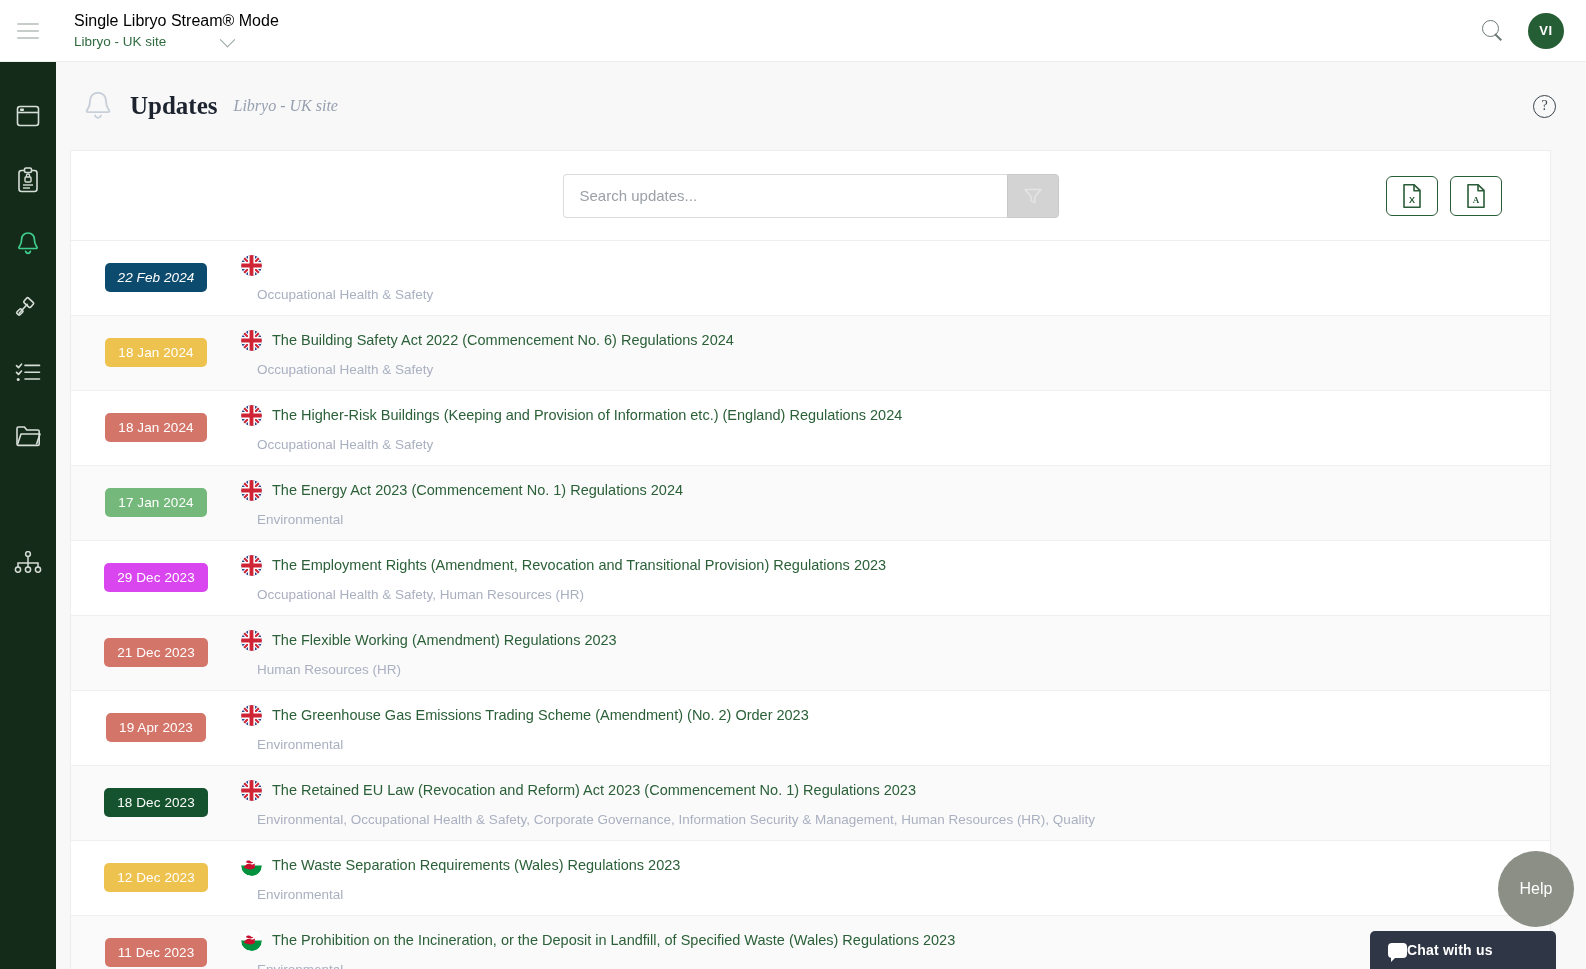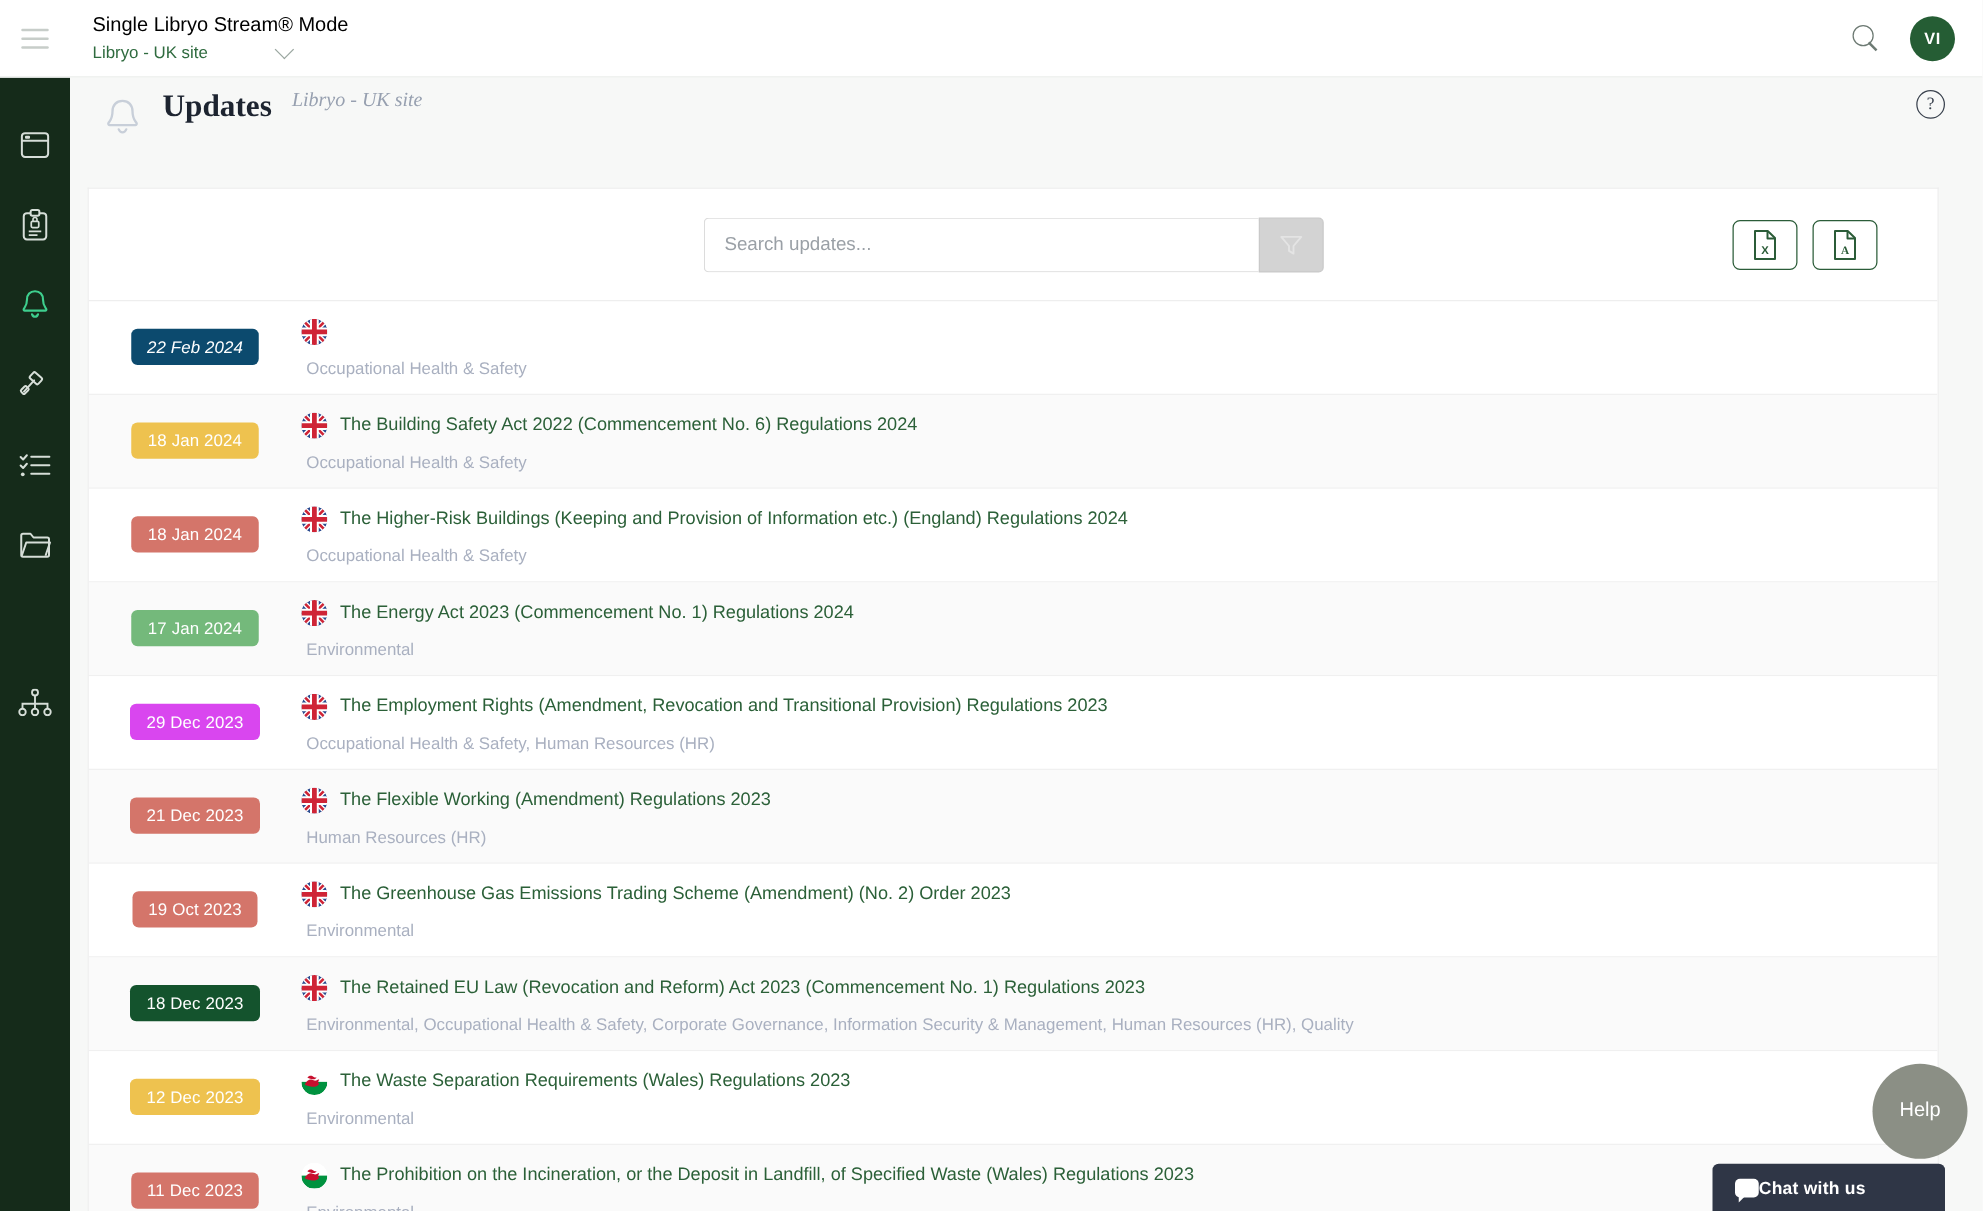--- a/index.html
+++ b/index.html
@@ -42,22 +42,22 @@
     background: #152b1a; display: flex; flex-direction: column;
     align-items: center; padding-top: 34px; gap: 24px; z-index: 25;
   }
   .side-item { width: 40px; height: 40px; display: flex; align-items: center;
     justify-content: center; cursor: pointer; }
   .side-item svg { display: block; }
   .side-spacer { height: 38px; }
 
   
   .page-header {
-    position: absolute; top: 72px; left: 56px; width: 1530px; height: 88px;
-    background: #f7f8f7; display: flex; padding: 0 30px 0 22px;
+    position: absolute; top: 62px; left: 56px; width: 1530px; height: 88px;
+    background: #f7f8f7; display: flex; align-items: center; padding: 0 30px 0 22px;
   }
   .bell-head { width: 40px; height: 44px; display: flex; align-items: center; justify-content: center; }
   .page-title { font-family: "Liberation Serif", serif; font-size: 25px;
     font-weight: bold; color: #1d2430; margin-left: 12px; }
   .page-sub { font-family: "Liberation Serif", serif; font-size: 16px;
     font-style: italic; color: #97a0b0; margin-left: 16px; }
   .help-circle { margin-left: auto; width: 23px; height: 23px; border: 1.7px solid #3a424e;
     border-radius: 50%; display: flex; align-items: center; justify-content: center;
     font-size: 14px; color: #3a424e; cursor: pointer; font-family: "Liberation Serif", serif; }
 
@@ -88,21 +88,21 @@
   .row.alt { background: #fafafa; }
   .row.plain { background: #ffffff; }
   .badge-col { width: 170px; display: flex; justify-content: center;
     align-items: center; padding-top: 8px; flex: 0 0 170px; }
   .badge { color: #ffffff; font-size: 13.5px; padding: 7px 13px; border-radius: 5px;
     white-space: nowrap; letter-spacing: .1px; }
   .body-col { flex: 1; padding-right: 30px; }
   .title-line { display: flex; align-items: center; gap: 10px; }
   .flag { width: 21px; height: 21px; border-radius: 50%; flex: 0 0 21px; overflow: hidden; }
   .row-title { font-size: 14.5px; color: #2b6038; line-height: 1.3; }
-  .row-tags { font-size: 13.5px; color: #a9b0c0; margin-top: 11px; margin-left: 4px; }
+  .row-tags { font-size: 13.5px; color: #a9b0c0; margin-top: 11px; margin-left: 16px; }
 
   
   .help-tab { position: absolute; right: 12px; bottom: 42px; width: 76px; height: 76px;
     border-radius: 50%; background: #8b8f85; color: #fff; display: flex;
     align-items: center; justify-content: center; font-size: 16px; cursor: pointer; z-index: 40; }
   .chat-bar { position: absolute; right: 30px; bottom: 0; width: 186px; height: 38px;
     background: #2f3646; color: #fff; display: flex; align-items: center;
     padding-left: 18px; border-radius: 5px 5px 0 0; cursor: pointer; z-index: 41; }
   .chat-bubble { width: 19px; height: 15px; background: #fff; border-radius: 4px; position: relative; }
   .chat-bubble::after { content: ""; position: absolute; left: 3px; bottom: -4px;
@@ -379,21 +379,21 @@
                     <path d="M30 0v60M0 30h60" stroke="#cf2436" stroke-width="11"></path>
                   </g>
                 </svg></span>
               <a class="row-title">The Flexible Working (Amendment) Regulations 2023</a>
             </div>
             <div class="row-tags">Human Resources (HR)</div>
           </div>
         </div>
         <div class="row plain">
           <div class="badge-col">
-            <div class="badge" style="background: rgb(212, 117, 106);">19 Oct 2023</div>
+            <div class="badge" style="background: rgb(212, 117, 106);">19 Apr 2023</div>
           </div>
           <div class="body-col">
             <div class="title-line">
               <span class="flag"><svg viewBox="0 0 60 60" width="21" height="21">
                   <defs>
                     <clipPath id="c-uk">
                       <circle cx="30" cy="30" r="30"></circle>
                     </clipPath>
                   </defs>
                   <g clip-path="url(#c-uk)">

